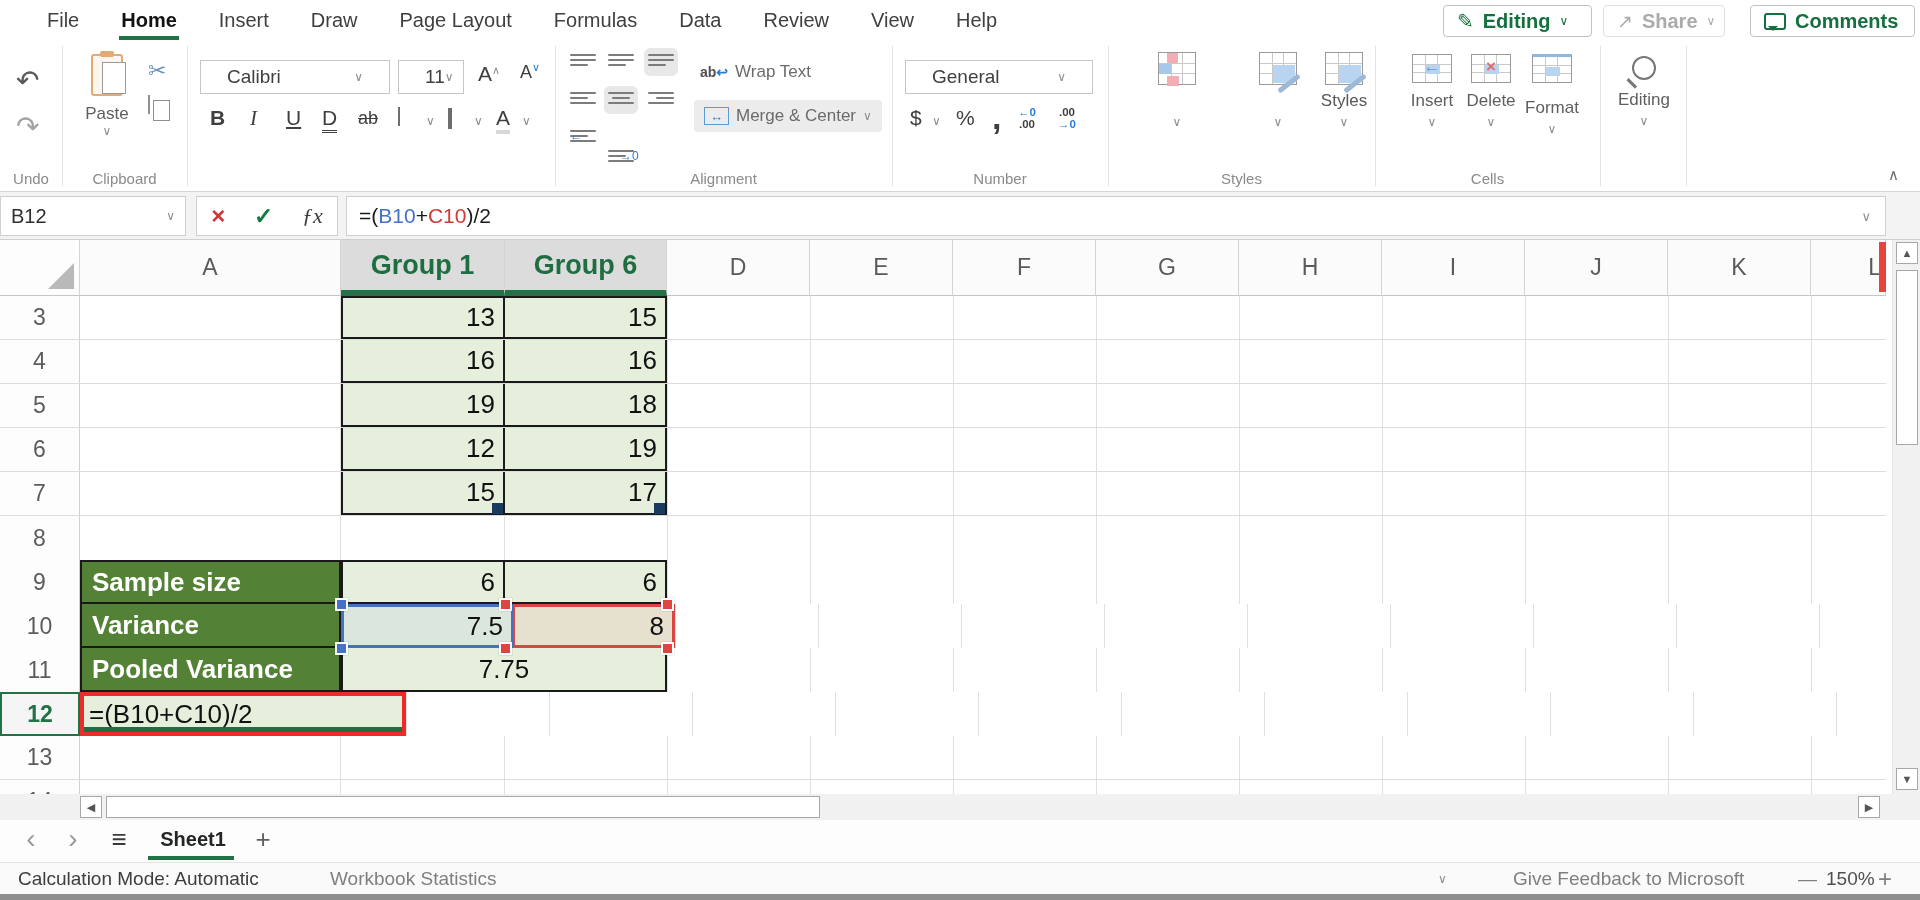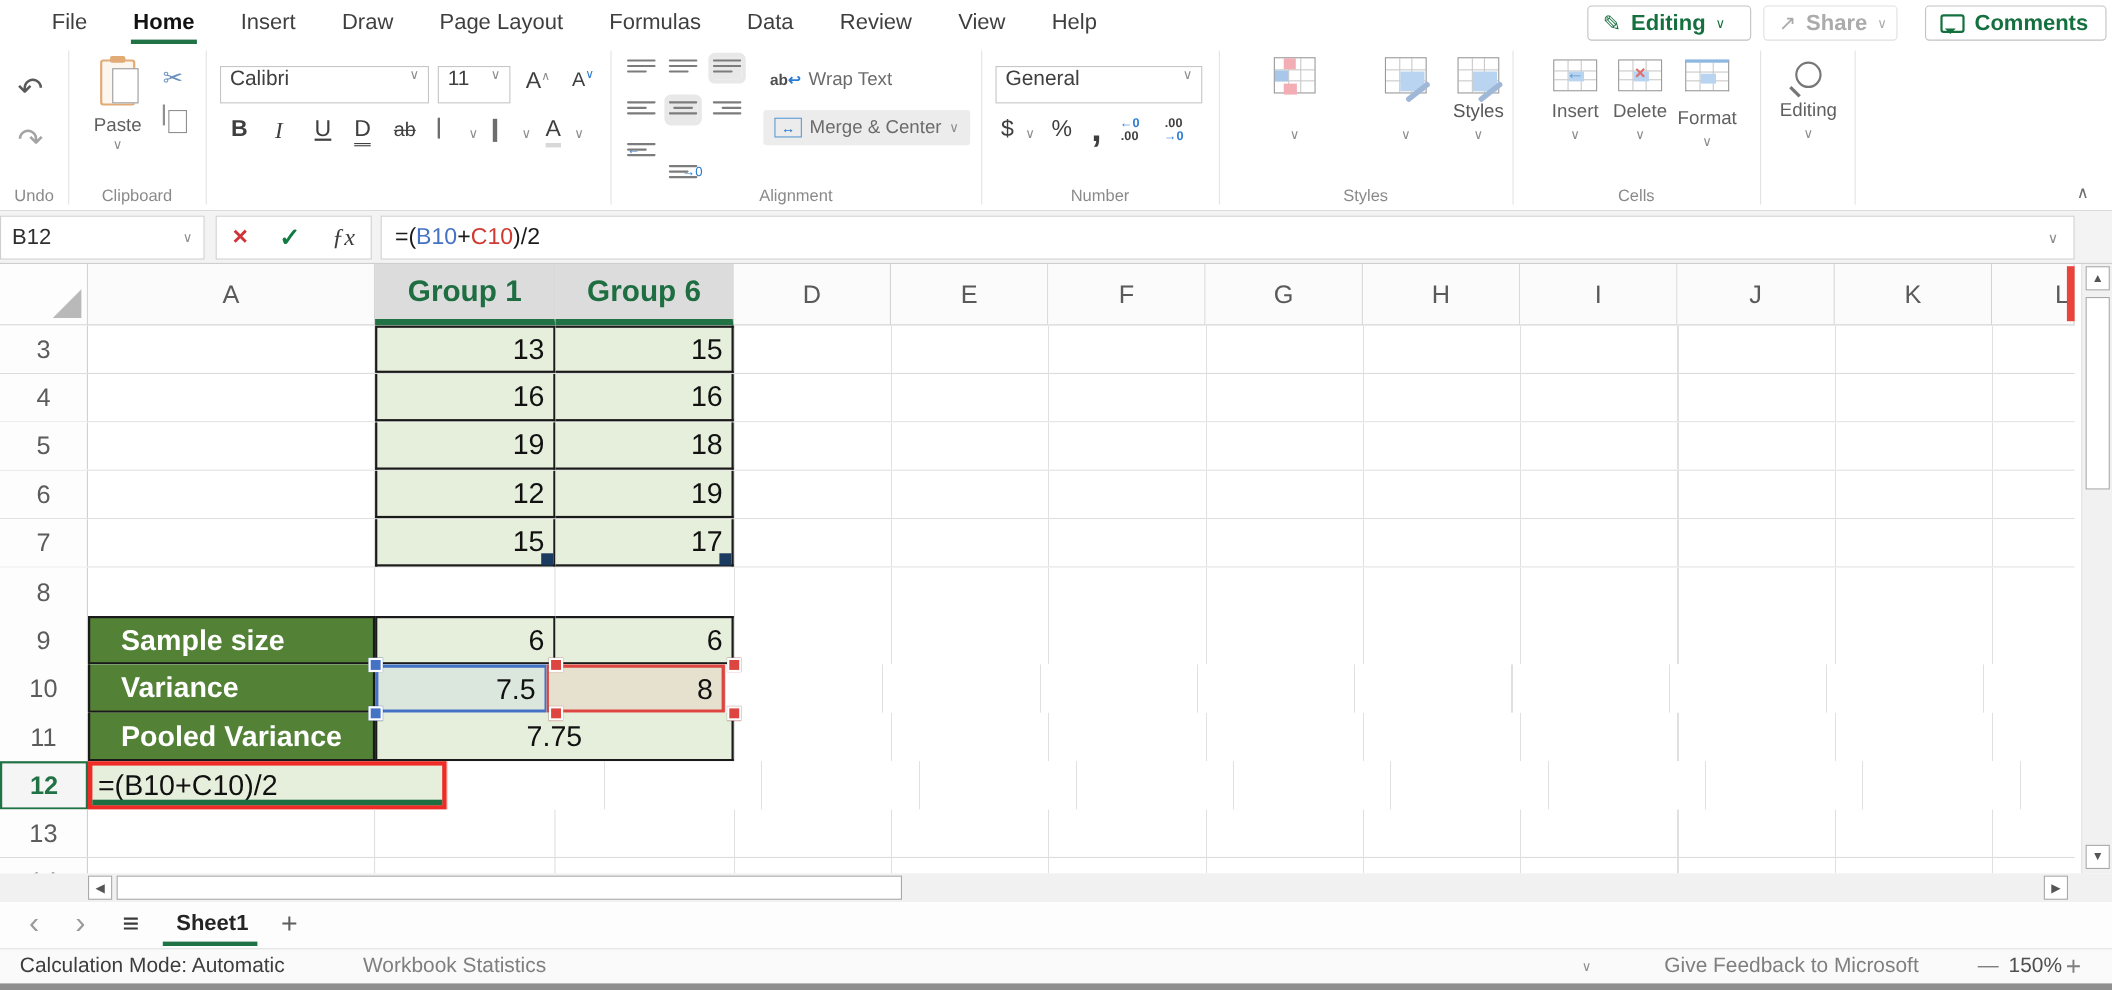--- a/index.html
+++ b/index.html
@@ -29,21 +29,21 @@
   .ric { position:absolute; color:#5a5a5a; }
   .chev { font-size:12px; color:#8c8c8c; }
   .rlabel { font-size:17px; color:#5f5f5f; }
   .bigbtn { position:absolute; display:flex; flex-direction:column; align-items:center; cursor:default; }
   .clip { width:32px; height:42px; border:2px solid #e2ab76; border-radius:3px; background:#fdf6ee; position:relative; }
   .clip::before { content:""; position:absolute; left:7px; top:-5px; width:14px; height:6px; background:#e2ab76; border-radius:2px; }
   .clip::after { content:""; position:absolute; left:9px; top:6px; width:22px; height:30px; background:#fff; border:1.5px solid #9a9a9a; }
   .copyic { width:15px; height:19px; border:1.5px solid #8f8f8f; background:#fff; position:relative; }
   .copyic::after { content:""; position:absolute; left:4px; top:4px; width:15px; height:19px; border:1.5px solid #8f8f8f; background:#fff; }
   .paintic { width:15px; height:22px; background:linear-gradient(180deg,#b9cde9 0 8px,#efb27c 8px 100%); clip-path:polygon(50% 0,100% 28%,68% 100%,32% 100%,0 28%); }
-  .inbox { position:absolute; background:#fff; border:1px solid #c6c6c6; display:flex; align-items:flex-start; font-size:19px; color:#3f3f3f; padding:0 8px; justify-content:space-between; }
+  .inbox { position:absolute; background:#fff; border:1px solid #c6c6c6; display:flex; align-items:center; font-size:19px; color:#3f3f3f; padding:0 26px; justify-content:space-between; }
   .fmtA { font-size:21px; color:#3f3f3f; }
   .supchev { font-size:11px; position:relative; top:-7px; color:#8c8c8c; }
   .supchev.blue { color:#2b7cd3; }
   .fbtn { font-size:21px; color:#3f3f3f; }
   .bord { width:21px; height:21px; border:1.5px solid #6e6e6e;
           background:linear-gradient(#6e6e6e,#6e6e6e) center/100% 1.5px no-repeat,
                      linear-gradient(#6e6e6e,#6e6e6e) center/1.5px 100% no-repeat; }
   .fillic { width:13px; height:13px; border:2px solid #6e6e6e; transform:rotate(45deg); position:relative; top:2px; }
   .alic { width:26px; height:20px; display:flex; flex-direction:column; gap:3px; padding:2px 0; }
   .alic i { display:block; height:2px; background:#7c7c7c; border-radius:1px; }
@@ -106,22 +106,22 @@
   .rn { width:80px; border-right:1px solid #d0d0d0; display:flex; align-items:center; justify-content:center; font-size:23px; color:#5c5c5c; background:#fdfdfd; }
   .rn.active { color:#217346; font-weight:700; border:2px solid #217346; background:#f5f5f5; }
   .cA { width:261px; border-right:1px solid #e0e0e0; }
   .cB { width:164px; } .cC { width:162px; }
   .cB.plain { border-right:1px solid #e0e0e0; } .cC.plain { border-right:none; }
   .cfill { flex:1; background:repeating-linear-gradient(90deg,#e0e0e0 0 1px,transparent 1px 143px); }
   .num { display:flex; align-items:center; justify-content:flex-end; padding-right:8px; font-size:26px; color:#111; }
   .data { background:#e6efdb; border:2px solid #1a1a1a; }
   .data.cr { border-left:none; }
   .ct0 { border-top:none !important; }
-  .lbl { width:261px; background:#538135; color:#fff; font-weight:700; font-size:26px; display:flex; align-items:center; padding-left:28px; border:2px solid #1a1a1a; }
-  .selB { width:156px; background:#dbe7dd; border:3px solid #4472c4; border-right-width:2px; display:flex; align-items:center; justify-content:flex-end; padding-right:8px; font-size:26px; color:#111; }
+  .lbl { width:261px; background:#538135; color:#fff; font-weight:700; font-size:26px; display:flex; align-items:center; padding-left:10px; border:2px solid #1a1a1a; }
+  .selB { width:172px; background:#dbe7dd; border:3px solid #4472c4; border-right-width:2px; display:flex; align-items:center; justify-content:flex-end; padding-right:8px; font-size:26px; color:#111; }
   .selC { width:162px; background:#e6e0cf; border:3px solid #dd4540; border-left-width:2px; display:flex; align-items:center; justify-content:flex-end; padding-right:8px; font-size:26px; color:#111; }
   .merged { width:326px; background:#e6efdb; border:2px solid #1a1a1a; border-top:none; display:flex; align-items:center; justify-content:center; font-size:26px; color:#111; }
   .editcell { width:326px; background:#e6efdb; border:4px solid #ee2b26; display:flex; align-items:center; padding-left:5px; font-size:26px; color:#111; position:relative; }
   .editcell::after { content:""; position:absolute; left:0; right:0; bottom:0; height:5px; background:#1e6e42; }
   .handle { position:absolute; width:13px; height:13px; border:2px solid #fff; z-index:6; box-shadow:0 0 1px rgba(0,0,0,.4); }
   .hblue { background:#4472c4; } .hred { background:#dd4540; }
   .navysq { position:absolute; width:11px; height:11px; background:#1b3a5f; z-index:5; }
 
   
   .vscroll { position:absolute; left:1892px; top:240px; width:28px; height:554px; background:#f1f1f1; border-left:1px solid #e3e3e3; }

